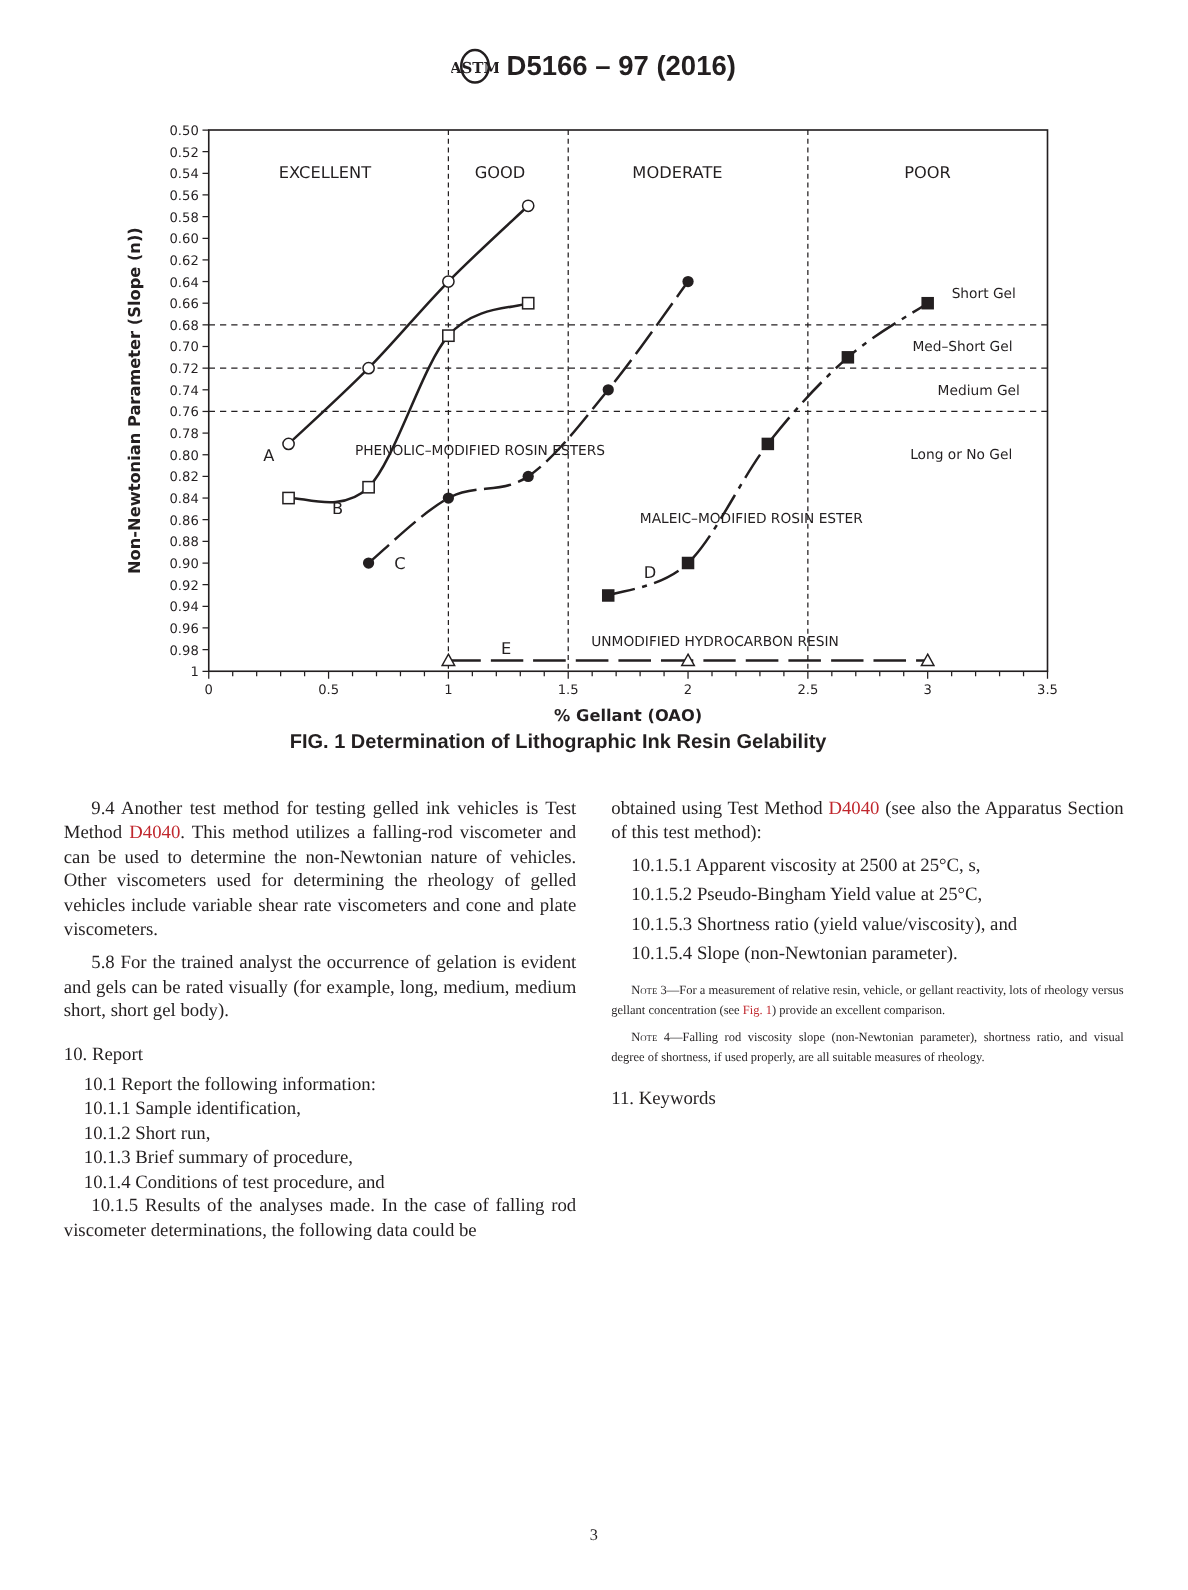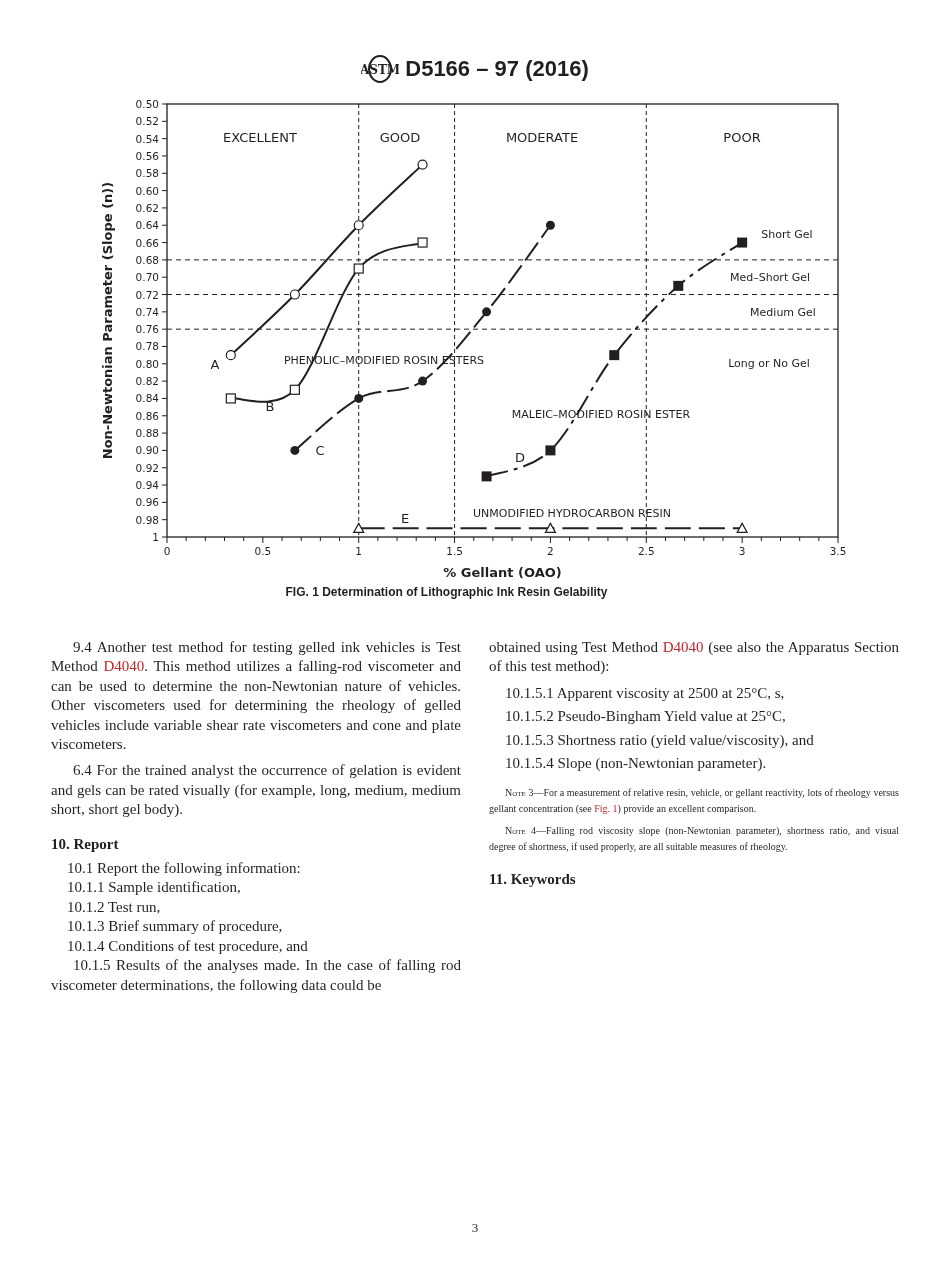--- a/index.html
+++ b/index.html
@@ -1,29 +1,29 @@
 <!DOCTYPE html>
 <html><head>
 <meta charset="utf-8">
 <style>
   html, body { margin: 0; padding: 0; background: #fff; }
   body { width: 950px; height: 1272px; position: relative; overflow: hidden; font-family: "Liberation Serif", serif; color: #231f20; }
-  .header { position: absolute; top: 52px; left: 0; width: 950px; height: 34px; display: flex; justify-content: center; align-items: center; }
+  .header { position: absolute; top: 36px; left: 0; width: 950px; height: 34px; display: flex; justify-content: center; align-items: center; }
   .header .logo { width: 38px; height: 30px; margin-right: 6px; }
   .header .title { font-family: "Liberation Sans", sans-serif; font-weight: bold; font-size: 22px; }
   svg.chart { position: absolute; left: 0; top: 90px; }
   .chart text { font-family: "DejaVu Sans", sans-serif; }
-  .caption { position: absolute; top: 585px; left: 0; width: 893px; text-align: center; font-family: "Liberation Sans", sans-serif; font-weight: bold; font-size: 12px; }
+  .caption { position: absolute; top: 585px; left: 0; width: 893px; text-align: center; font-family: "Liberation Sans", sans-serif; font-weight: bold; font-size: 16px; }
   .col { position: absolute; top: 638px; width: 410px; font-size: 15px; line-height: 19.4px; text-align: justify; }
   .col.left { left: 51px; }
   .col.right { left: 489px; }
   .col p { margin: 0 0 7px 0; }
   .indent { text-indent: 22px; }
   .link { color: #c0272d; }
-  .h { font-weight: bold; margin: 15px 0 5px 0 !important; }
+  .h { font-weight: normal; margin: 15px 0 5px 0 !important; }
   .item { padding-left: 16px; margin: 0 !important; text-indent: 0; }
   .sub { padding-left: 16px; margin: 0 0 4px 0 !important; }
   .note { font-size: 10px; line-height: 16px; text-indent: 16px; margin: 0 0 6px 0 !important; }
   .note .sc { font-variant: small-caps; }
   .pageno { position: absolute; top: 1220px; left: 0; width: 950px; text-align: center; font-size: 13px; }
 </style>
 </head>
 <body>
 
 <div class="header">
@@ -181,25 +181,25 @@
     <path d="M358.71428571428567,523.3399999999999 L363.71428571428567,532.3399999999999 L353.71428571428567,532.3399999999999 Z" fill="#fff" stroke="#231f20" stroke-width="1.2"></path>
     <path d="M550.4285714285713,523.3399999999999 L555.4285714285713,532.3399999999999 L545.4285714285713,532.3399999999999 Z" fill="#fff" stroke="#231f20" stroke-width="1.2"></path>
     <path d="M742.1428571428571,523.3399999999999 L747.1428571428571,532.3399999999999 L737.1428571428571,532.3399999999999 Z" fill="#fff" stroke="#231f20" stroke-width="1.2"></path>
     <text x="405" y="523" text-anchor="middle" font-size="13" fill="#231f20">E</text>
   </svg>
 
 <div class="caption">FIG. 1 Determination of Lithographic Ink Resin Gelability</div>
 
 <div class="col left">
   <p class="indent"><span>9.4 Another test method for testing gelled ink vehicles is Test Method </span><span class="link">D4040</span><span>. This method utilizes a falling-rod viscometer and can be used to determine the non-Newtonian nature of vehicles. Other viscometers used for determining the rheology of gelled vehicles include variable shear rate viscometers and cone and plate viscometers.</span></p>
-  <p class="indent">6.4 For the trained analyst the occurrence of gelation is evident and gels can be rated visually (for example, long, medium, medium short, short gel body).</p>
+  <p class="indent">5.8 For the trained analyst the occurrence of gelation is evident and gels can be rated visually (for example, long, medium, medium short, short gel body).</p>
   <p class="h">10. Report</p>
   <p class="item">10.1 Report the following information:</p>
   <p class="item">10.1.1 Sample identification,</p>
-  <p class="item">10.1.2 Test run,</p>
+  <p class="item">10.1.2 Short run,</p>
   <p class="item">10.1.3 Brief summary of procedure,</p>
   <p class="item">10.1.4 Conditions of test procedure, and</p>
   <p class="indent" style="margin:0">10.1.5 Results of the analyses made. In the case of falling rod viscometer determinations, the following data could be</p>
 </div>
 
 <div class="col right">
   <p><span>obtained using Test Method </span><span class="link">D4040</span><span> (see also the Apparatus Section of this test method):</span></p>
   <p class="sub">10.1.5.1 Apparent viscosity at 2500 at 25°C, s,</p>
   <p class="sub">10.1.5.2 Pseudo-Bingham Yield value at 25°C,</p>
   <p class="sub">10.1.5.3 Shortness ratio (yield value/viscosity), and</p>

